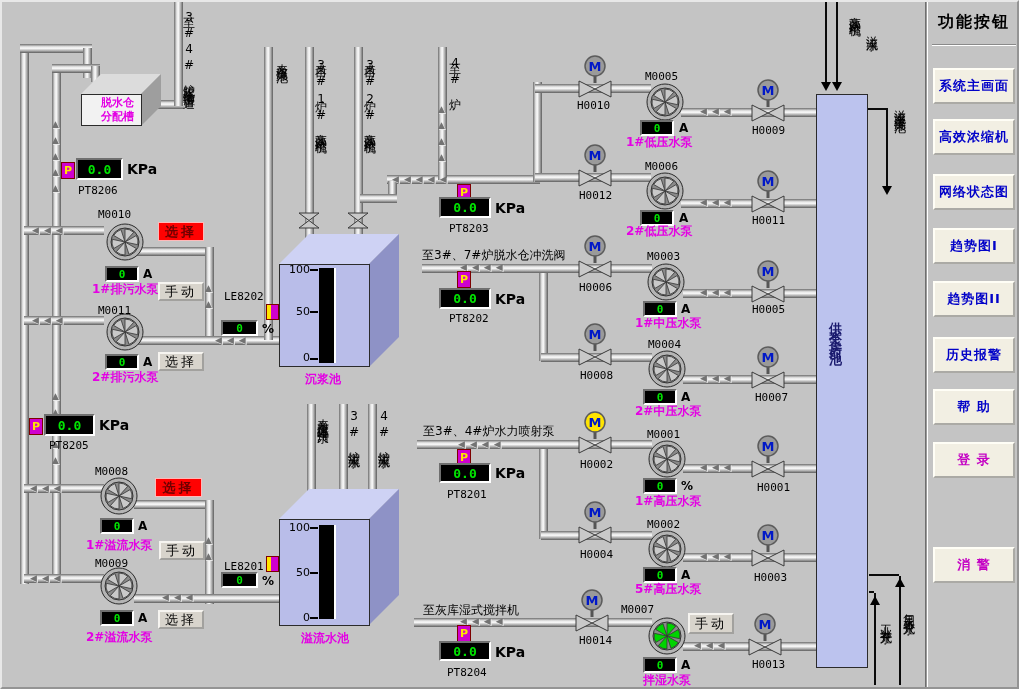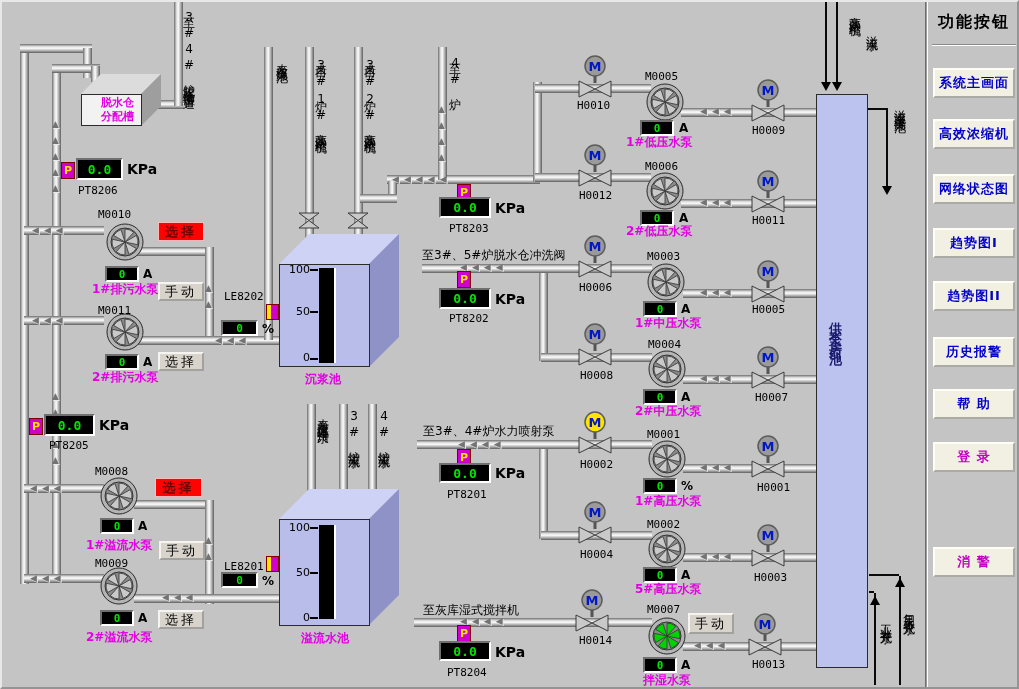--- a/index.html
+++ b/index.html
@@ -29,21 +29,21 @@
 .tri.d{border-top:9px solid #000;border-bottom:none}
 .tri.u{border-bottom:9px solid #000;border-top:none}
 .face{position:absolute}
 .tickmark{position:absolute;width:8px;height:2px;background:#000}
 .scalelbl{position:absolute;width:24px;text-align:right;font-size:11px;color:#000}
 .tankbar{position:absolute;background:#000;border-right:2px solid #fff}
 #title{position:absolute;left:316px;top:6px;width:266px;height:31px;background:#6e6edc;color:#ffee00;font-size:17px;font-weight:bold;display:flex;align-items:center;justify-content:center;letter-spacing:2px;border:2px solid;border-color:#e6e6ff #2f2f2f #2f2f2f #e6e6ff;outline:1px solid #505050;text-shadow:1px 1px 0 #404040;white-space:nowrap}
 #divider{position:absolute;left:923px;top:0;width:3px;height:689px;background:#9a9a9a;border-left:1px solid #6f6f6f;border-right:1px solid #fff}
 #sbheader{position:absolute;left:925px;top:10px;width:94px;height:22px;font-size:16px;font-weight:bold;color:#000;text-align:center;letter-spacing:2px}
 #sbline{position:absolute;left:930px;top:42px;width:84px;height:2px;background:#8a8a8a;border-bottom:1px solid #fff}
-.sbtn{position:absolute;left:931px;width:82px;height:30px;background:#f2efe3;border:2px outset #fffef6;color:#0202c8;font-weight:bold;font-size:13px;display:flex;align-items:center;justify-content:center;letter-spacing:1px;cursor:pointer;white-space:nowrap}
+.sbtn{position:absolute;left:931px;width:82px;height:36px;background:#f2efe3;border:2px outset #fffef6;color:#0202c8;font-weight:bold;font-size:13px;display:flex;align-items:center;justify-content:center;letter-spacing:1px;cursor:pointer;white-space:nowrap}
 .sbtn.m{color:#c400c4}
 .boxlbl{position:absolute;font-size:11px;font-weight:bold;color:#e400e4;text-align:center;line-height:14px;white-space:nowrap}
 </style>
 </head>
 <body>
 
 <div id="app">
 
   <div class="pv" style="left:18px;top:42px;height:540px"></div>
   <div class="ph" style="left:18px;top:42px;width:72px"></div>
@@ -496,21 +496,21 @@
   <div class="tag" style="left:96px;top:206px">M0010</div>
   <div class="tag" style="left:96px;top:302px">M0011</div>
   <div class="tag" style="left:93px;top:463px">M0008</div>
   <div class="tag" style="left:93px;top:555px">M0009</div>
   <div class="tag" style="left:643px;top:68px">M0005</div>
   <div class="tag" style="left:643px;top:158px">M0006</div>
   <div class="tag" style="left:645px;top:248px">M0003</div>
   <div class="tag" style="left:646px;top:336px">M0004</div>
   <div class="tag" style="left:645px;top:426px">M0001</div>
   <div class="tag" style="left:645px;top:516px">M0002</div>
-  <div class="tag" style="left:645px;top:601px">M0007</div>
+  <div class="tag" style="left:619px;top:601px">M0007</div>
 
   <div class="disp small" style="left:103px;top:264px;width:34px;height:16px">0</div>
     <div class="unit" style="left:141px;top:265px">A</div>
     <div class="lbl mag" style="left:90px;top:279px">1#排污水泵</div>
   <div class="disp small" style="left:103px;top:352px;width:34px;height:16px">0</div>
     <div class="unit" style="left:141px;top:353px">A</div>
     <div class="lbl mag" style="left:90px;top:367px">2#排污水泵</div>
   <div class="disp small" style="left:98px;top:516px;width:34px;height:16px">0</div>
     <div class="unit" style="left:136px;top:517px">A</div>
     <div class="lbl mag" style="left:84px;top:535px">1#溢流水泵</div>
@@ -592,21 +592,21 @@
   <div class="vlbl" style="left:361px;top:52px">来自3#炉2#高效浓缩机</div>
   <div class="vlbl" style="left:446px;top:52px">至4#炉</div>
   <div class="vlbl" style="left:314px;top:407px">来自灰库区排污泵</div>
   <div class="vlbl" style="left:345px;top:407px">3#炉溢流水</div>
   <div class="vlbl" style="left:375px;top:407px">4#炉溢流水</div>
   <div class="vlbl" style="left:846px;top:5px">高效浓缩机</div>
   <div class="vlbl" style="left:863px;top:24px">溢流水</div>
   <div class="vlbl" style="left:891px;top:98px">溢流水至沉浆池</div>
   <div class="vlbl" style="left:877px;top:613px">工业补充水</div>
   <div class="vlbl" style="left:900px;top:602px">复用水补充水</div>
-  <div class="lbl" style="left:420px;top:245px">至3#、5#炉脱水仓冲洗阀</div>
+  <div class="lbl" style="left:420px;top:245px">至3#、7#炉脱水仓冲洗阀</div>
   <div class="lbl" style="left:421px;top:421px">至3#、4#炉水力喷射泵</div>
   <div class="lbl" style="left:421px;top:600px">至灰库湿式搅拌机</div>
 
   <div id="divider"></div>
   <div id="sbheader">功能按钮</div>
   <div id="sbline"></div>
   <div class="sbtn" style="top:66px">系统主画面</div>
   <div class="sbtn" style="top:117px">高效浓缩机</div>
   <div class="sbtn" style="top:172px">网络状态图</div>
   <div class="sbtn" style="top:226px">趋势图I</div>

